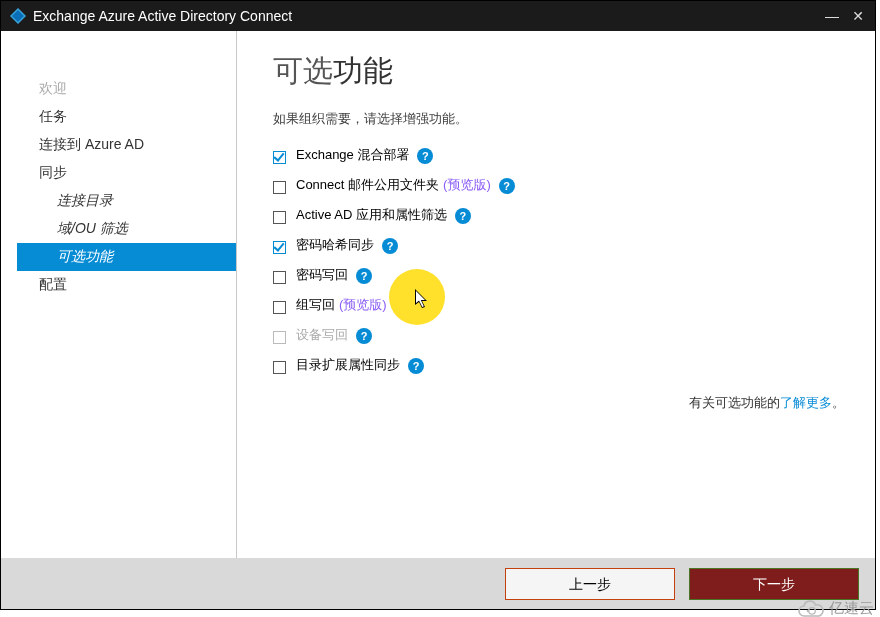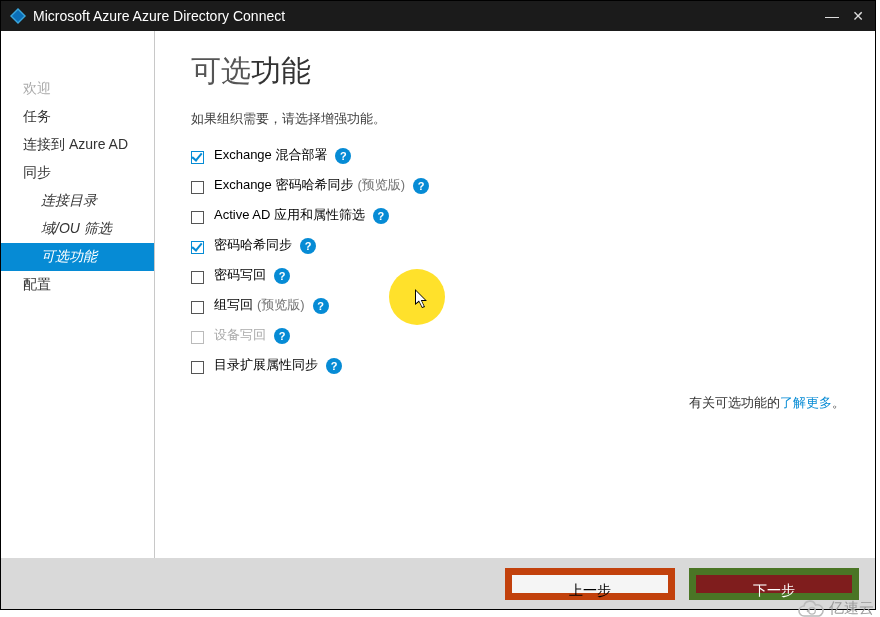--- a/index.html
+++ b/index.html
@@ -7,66 +7,66 @@
 
   .window { width: 876px; height: 610px; border: 1px solid #000; position: relative; background: #fff; }
 
   .titlebar { height: 30px; background: #1b1b1b; display: flex; align-items: center; color: #fff; padding: 0 4px; }
   .titlebar .logo { width: 18px; height: 18px; margin: 0 6px 0 4px; display:flex; align-items:center; justify-content:center; }
   .titlebar .title { font-size: 14px; flex: 1; }
   .titlebar .ctrl { width: 26px; text-align: center; font-size: 14px; cursor: pointer; color:#ddd; }
 
   .body-area { position: absolute; top: 30px; bottom: 51px; left: 0; right: 0; display: flex; }
 
-  .sidebar { width: 154px; border-right: 1px solid #c8c8c8; padding-top: 44px; }
+  .sidebar { width: 220px; border-right: 1px solid #c8c8c8; padding-top: 44px; margin-left: 16px; }
   .side-item { font-size: 14px; padding: 5px 0 5px 22px; color: #333; cursor: pointer; }
   .side-item.disabled { color: #aaa; }
   .side-sub { padding-left: 40px; font-style: italic; }
   .side-item.active { background: #068bd5; color: #fff; }
 
   .main { flex: 1; padding: 20px 30px 0 36px; }
   .main h1 { font-size: 30px; font-weight: 300; color: #555; margin-bottom: 18px; }
   .main .heavy { color: #333; font-weight: 400; text-align: center; }
   .intro { font-size: 13px; color: #404040; margin-bottom: 18px; }
 
   .opt-row { display: flex; align-items: flex-end; margin-bottom: 12px; font-size: 13px; }
   .opt-row.disabled { color: #aaa; }
   .chk { width: 13px; height: 13px; border: 1px solid #555; margin-right: 10px; position: relative; background:#fff; }
   .chk.checked { border-color:#068bd5; }
   .chk.checked::after { content:""; position:absolute; left:2px; top:-1px; width:4px; height:8px; border:solid #068bd5; border-width:0 2px 2px 0; transform:rotate(40deg); }
   .opt-row.disabled .chk { border-color:#bbb; }
-  .preview { color:#737373; margin-left:4px; }
+  .preview { color:#8b5cf6; margin-left:4px; }
   .help { width:16px; height:16px; border-radius:50%; background:#068bd5; color:#fff; font-size:11px; font-weight:bold; display:flex; align-items:center; justify-content:center; margin-left:8px; cursor:pointer; }
 
   .learn { font-size:13px; margin-top:20px; color:#333;text-align:right; }
   .learn a { color:#068bd5; text-decoration:none; cursor:pointer; }
 
   .footer { position:absolute; bottom:0; left:0; right:0; height:51px; background:#d9d9d9; display:flex; align-items:center; justify-content:flex-end; padding-right:16px; gap:14px; }
-  .btn { width:170px; height:32px; font-size:14px; border:7px solid #c2410c; background:#f5f5f5; text-align:center; line-height:30px; cursor:pointer; }
+  .btn { width:170px; height:32px; font-size:14px; border:1px solid #c2410c; background:#f5f5f5; text-align:center; line-height:30px; cursor:pointer; }
   .btn.primary { background:#7f1d1d; color:#fff; border-color:#4a7525; }
 
   .cursor-highlight { position:absolute; width:56px; height:56px; border-radius:50%; background:#ffe12b; left:388px; top:268px; pointer-events:none; }
   .cursor-arrow { position:absolute; left:414px; top:288px; pointer-events:none; }
 
   .watermark { position:absolute; right:6px; bottom:-1px; display:flex; align-items:center; gap:4px; color:#999; font-size:15px; font-weight:500; }
   .watermark svg { display:block; }
 </style>
 </head>
 <body>
 
 <div class="window">
 
   <div class="titlebar">
     <span class="logo">
       <svg width="16" height="16" viewBox="0 0 16 16">
           <polygon points="8,0 16,8 8,16 0,8" fill="#39a5dc"></polygon>
           <polygon points="8,2 14,8 8,14 2,8" fill="#0b6fb8"></polygon>
         </svg>
     </span>
-    <span class="title">Microsoft Azure Azure Directory Connect</span>
+    <span class="title">Exchange Azure Active Directory Connect</span>
     <span class="ctrl">—</span>
     <span class="ctrl">✕</span>
   </div>
 
   <div class="body-area">
 
     <div class="sidebar">
       <div class="side-item disabled"><span>欢迎</span></div>
       <div class="side-item"><span>任务</span></div>
       <div class="side-item"><span>连接到 Azure AD</span></div>
@@ -82,21 +82,21 @@
       <div class="intro">如果组织需要，请选择增强功能。</div>
 
       <div id="options">
           <div class="opt-row">
             <span class="chk checked"></span>
             <span>Exchange 混合部署</span>
             <span class="help">?</span>
           </div>
           <div class="opt-row">
             <span class="chk"></span>
-            <span>Exchange 密码哈希同步</span>
+            <span>Connect 邮件公用文件夹</span>
             <span class="preview">(预览版)</span>
             <span class="help">?</span>
           </div>
           <div class="opt-row">
             <span class="chk"></span>
             <span>Active AD 应用和属性筛选</span>
             <span class="help">?</span>
           </div>
           <div class="opt-row">
             <span class="chk checked"></span>

